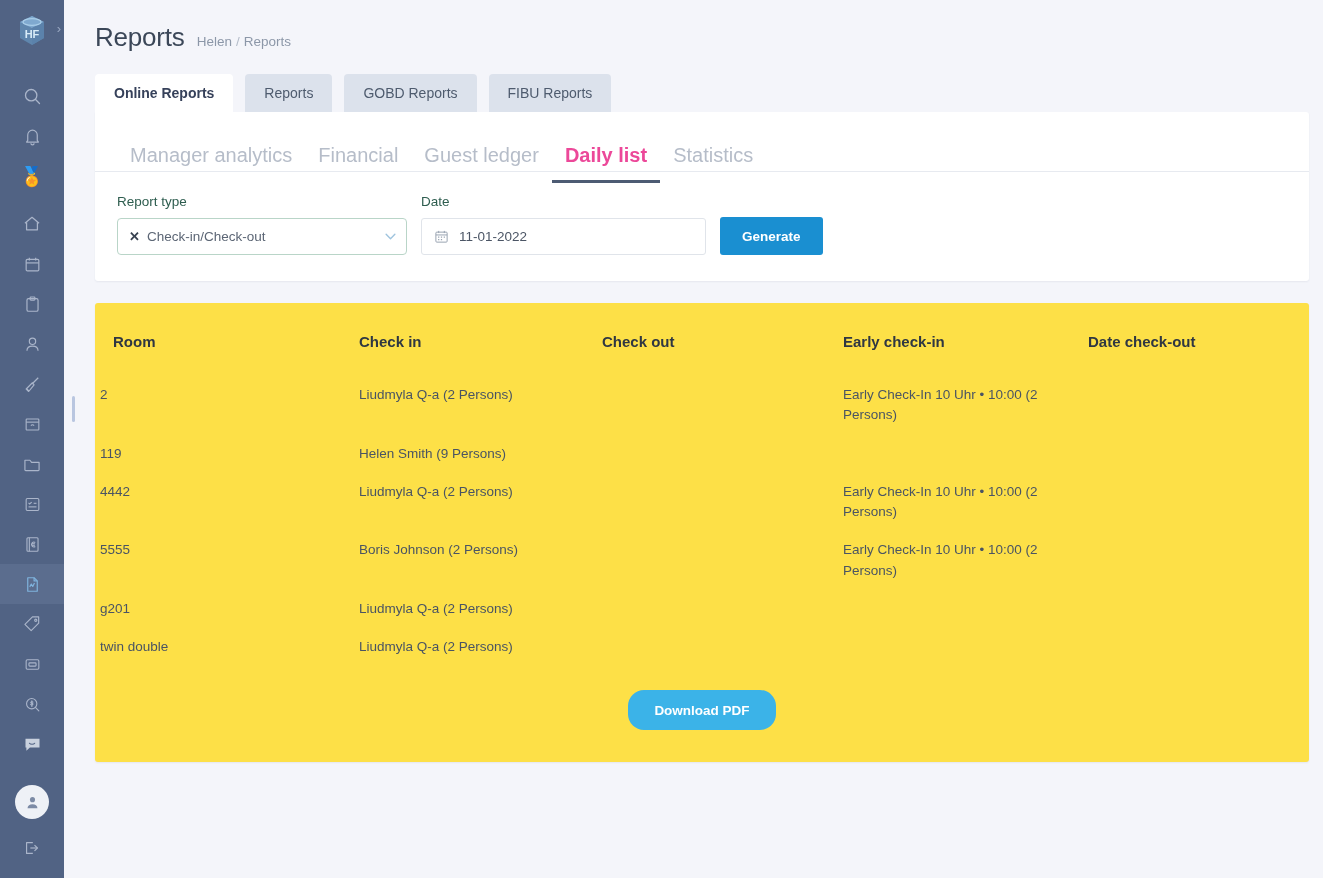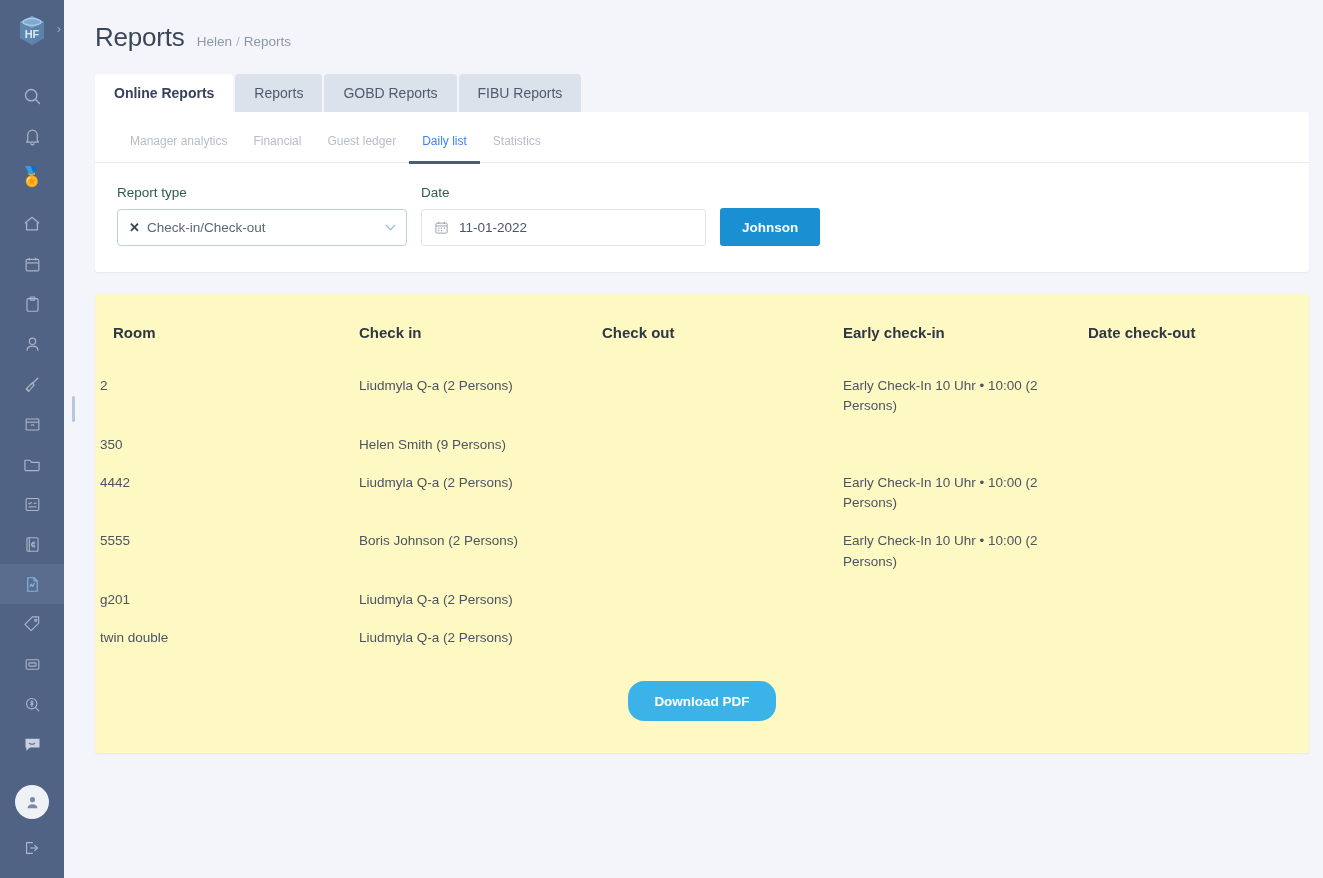--- a/index.html
+++ b/index.html
@@ -70,21 +70,21 @@
   .page-title {
     font-size: 26px; color: #3b4758; font-weight: 400; letter-spacing: -0.2px;
   }
   .crumbs { font-size: 13.5px; color: #8c97a8; }
   .crumbs .sep { color: #b4bcc9; margin: 0 4px; }
   .crumbs .crumb-link { color: #8c97a8; }
 
   
   .tabbar {
     margin: 21px 0 0 31px;
-    display: flex; align-items: flex-start; gap: 2px;
+    display: flex; align-items: flex-start; gap: 12px;
     position: relative; z-index: 2;
   }
   .tab {
     height: 38px; padding: 0 19px;
     display: flex; align-items: center;
     font-size: 14px; color: #4e5b6e;
     background: #dce2ec;
     border-radius: 4px 4px 0 0;
   }
   .tab.active { background: #ffffff; color: #36415a; font-weight: 700; }
@@ -97,26 +97,26 @@
   }
 
   
   .subtabs {
     display: flex; align-items: flex-end; gap: 0;
     padding: 20px 22px 0 22px;
     border-bottom: 1px solid #e7eaf0;
     margin: 0 0 0 0;
   }
   .subtab {
-    font-size: 12px; color: #b6bdc9;
+    font-size: 20px; color: #b6bdc9;
     padding: 0 13px 13px 13px;
-    position: relative; top: 2px;
+    position: relative; top: 12px;
     border-bottom: 3px solid transparent;
   }
-  .subtab.active { color: #3b82f6; font-weight: 400; border-bottom-color: #4d5b73; }
+  .subtab.active { color: #ec4899; font-weight: 700; border-bottom-color: #4d5b73; }
 
   
   .form-row {
     display: flex; align-items: flex-end; gap: 14px;
     padding: 22px 22px 26px 22px;
   }
   .field { display: flex; flex-direction: column; }
   .field-label {
     font-size: 13.5px; color: #2e5d4f; margin-bottom: 9px; font-weight: 400;
   }
@@ -152,21 +152,21 @@
     background: #1a8fd1; font-size: 13.5px;
   }
   .btn-download {
     height: 40px; padding: 0 26px;
     background: #3bb3e8; font-size: 13.5px; border-radius: 16px;
   }
 
   
   .results {
     margin: 22px 14px 0 31px;
-    background: #fef9c3;
+    background: #fde047;
     border-radius: 3px;
     box-shadow: 0 1px 2px rgba(46,60,85,0.07);
     padding: 30px 0 24px 0;
   }
   table.report { width: 100%; border-collapse: collapse; }
   table.report th {
     text-align: left;
     font-size: 15px; color: #2f3742; font-weight: 700;
     padding: 0 14px 26px 14px;
     vertical-align: top;
@@ -454,21 +454,21 @@
                 <rect x="11" y="12" width="2" height="2" fill="currentColor" stroke="none"></rect>
                 <rect x="15.5" y="12" width="2" height="2" fill="currentColor" stroke="none"></rect>
                 <rect x="6.5" y="16" width="2" height="2" fill="currentColor" stroke="none"></rect>
                 <rect x="11" y="16" width="2" height="2" fill="currentColor" stroke="none"></rect>
               </svg>
             </span>
             <span>11-01-2022</span>
           </div>
         </div>
 
-        <button class="btn btn-generate">Johnson</button>
+        <button class="btn btn-generate">Generate</button>
       </div>
     </section>
 
     <section class="results">
       <table class="report">
         <thead>
           <tr>
             <th class="col-room">Room</th>
             <th class="col-in">Check in</th>
             <th class="col-out">Check out</th>
@@ -478,21 +478,21 @@
         </thead>
         <tbody>
           <tr>
             <td class="col-room">2</td>
             <td class="col-in">Liudmyla Q-a (2 Persons)</td>
             <td class="col-out"></td>
             <td class="col-early">Early Check-In 10 Uhr • 10:00 (2 Persons)</td>
             <td class="col-late"></td>
           </tr>
           <tr>
-            <td class="col-room">350</td>
+            <td class="col-room">119</td>
             <td class="col-in">Helen Smith (9 Persons)</td>
             <td class="col-out"></td>
             <td class="col-early"></td>
             <td class="col-late"></td>
           </tr>
           <tr>
             <td class="col-room">4442</td>
             <td class="col-in">Liudmyla Q-a (2 Persons)</td>
             <td class="col-out"></td>
             <td class="col-early">Early Check-In 10 Uhr • 10:00 (2 Persons)</td>

